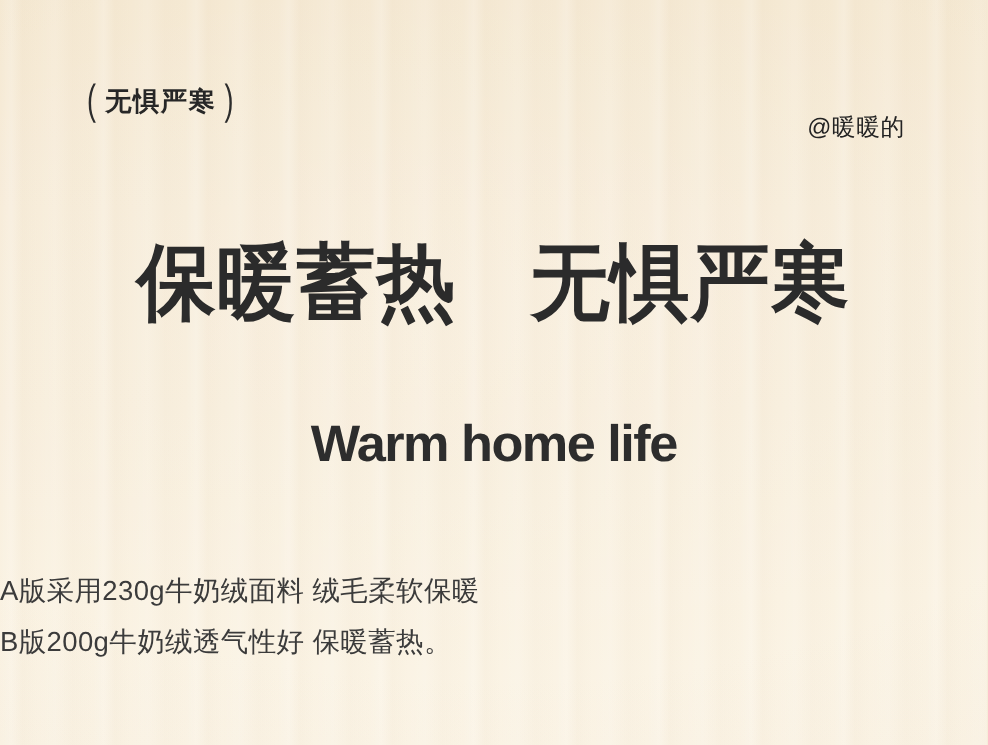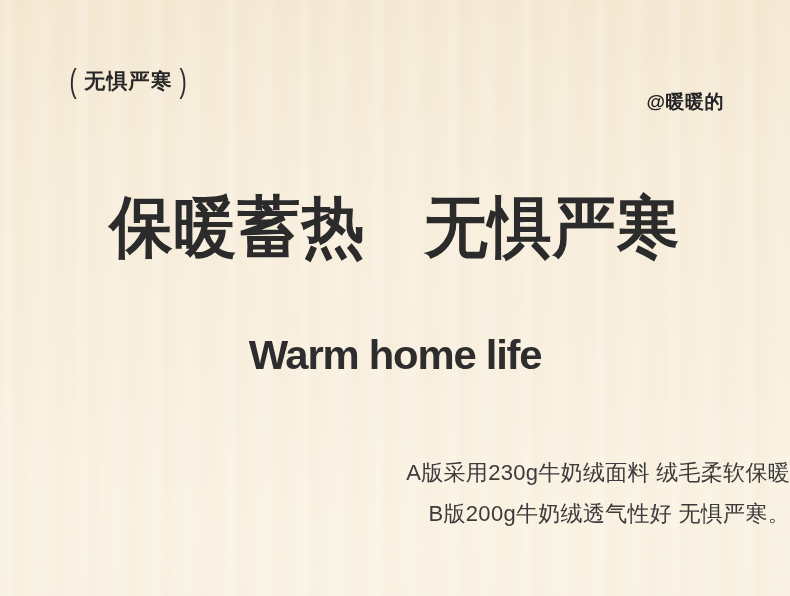--- a/index.html
+++ b/index.html
@@ -88,21 +88,21 @@
   }
   .paren-l { margin-right: 1px; }
   .paren-r { margin-left: 1px; }
   .eyebrow-text {
     padding: 0 4px;
   }
 
   .handle {
     color: #232323;
     font-size: 19px;
-    font-weight: 700;
+    font-weight: 400;
     letter-spacing: 0.5px;
     white-space: nowrap;
     margin-top: 42px;
   }
 
   
   .headline {
     position: absolute;
     top: 194px;
     left: 0;
@@ -134,21 +134,21 @@
     white-space: nowrap;
     transform: scaleX(1.02);
   }
 
   
   .body-copy {
     position: absolute;
     top: 452px;
     left: 0;
     width: 790px;
-    text-align: right;
+    text-align: left;
     color: #3b3b3b;
     font-size: 22px;
     font-weight: 400;
     line-height: 41px;
     letter-spacing: 0.3px;
     white-space: nowrap;
   }
   .body-copy .line { display: block; }
 </style>
 </head>
@@ -174,16 +174,16 @@
   <div class="headline">
     <span>保暖蓄热</span>
     <span class="gap"></span>
     <span>无惧严寒</span>
   </div>
 
   <div class="subtitle">Warm home life</div>
 
   <div class="body-copy">
     <span class="line">A版采用230g牛奶绒面料 绒毛柔软保暖</span>
-    <span class="line">B版200g牛奶绒透气性好 无惧严寒。</span>
+    <span class="line">B版200g牛奶绒透气性好 保暖蓄热。</span>
   </div>
 
 </div>
 
 </body></html>

